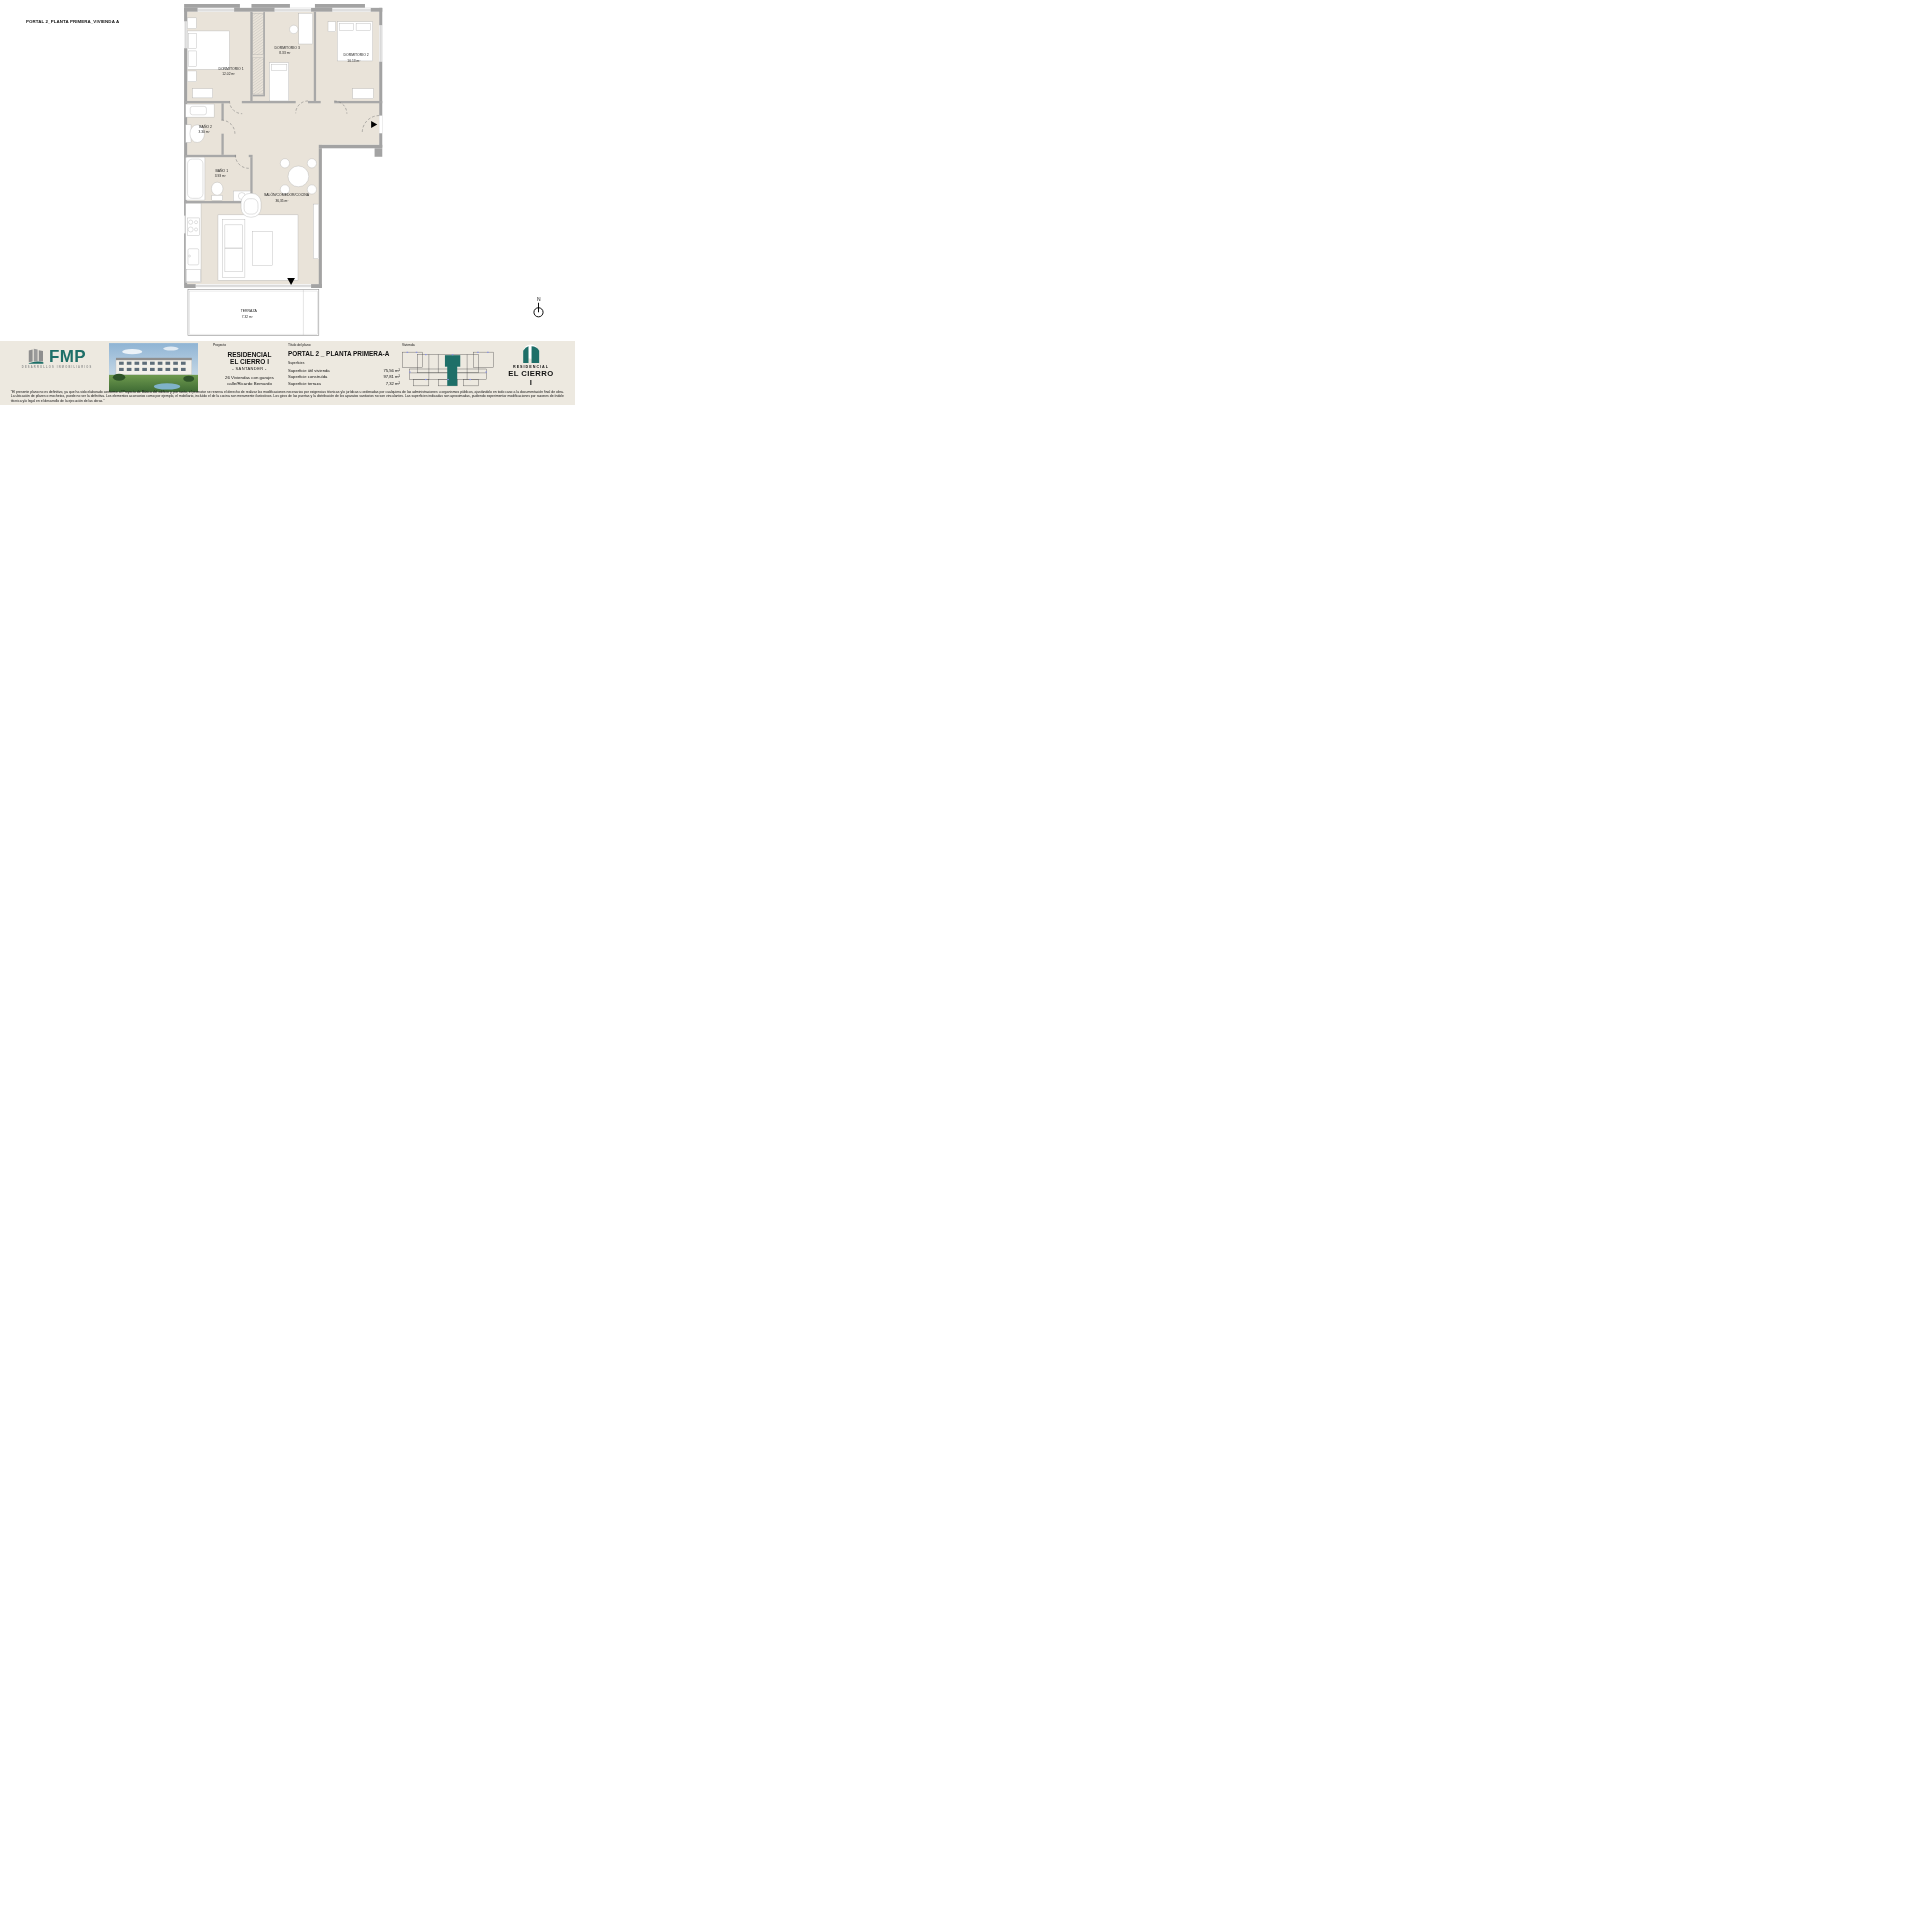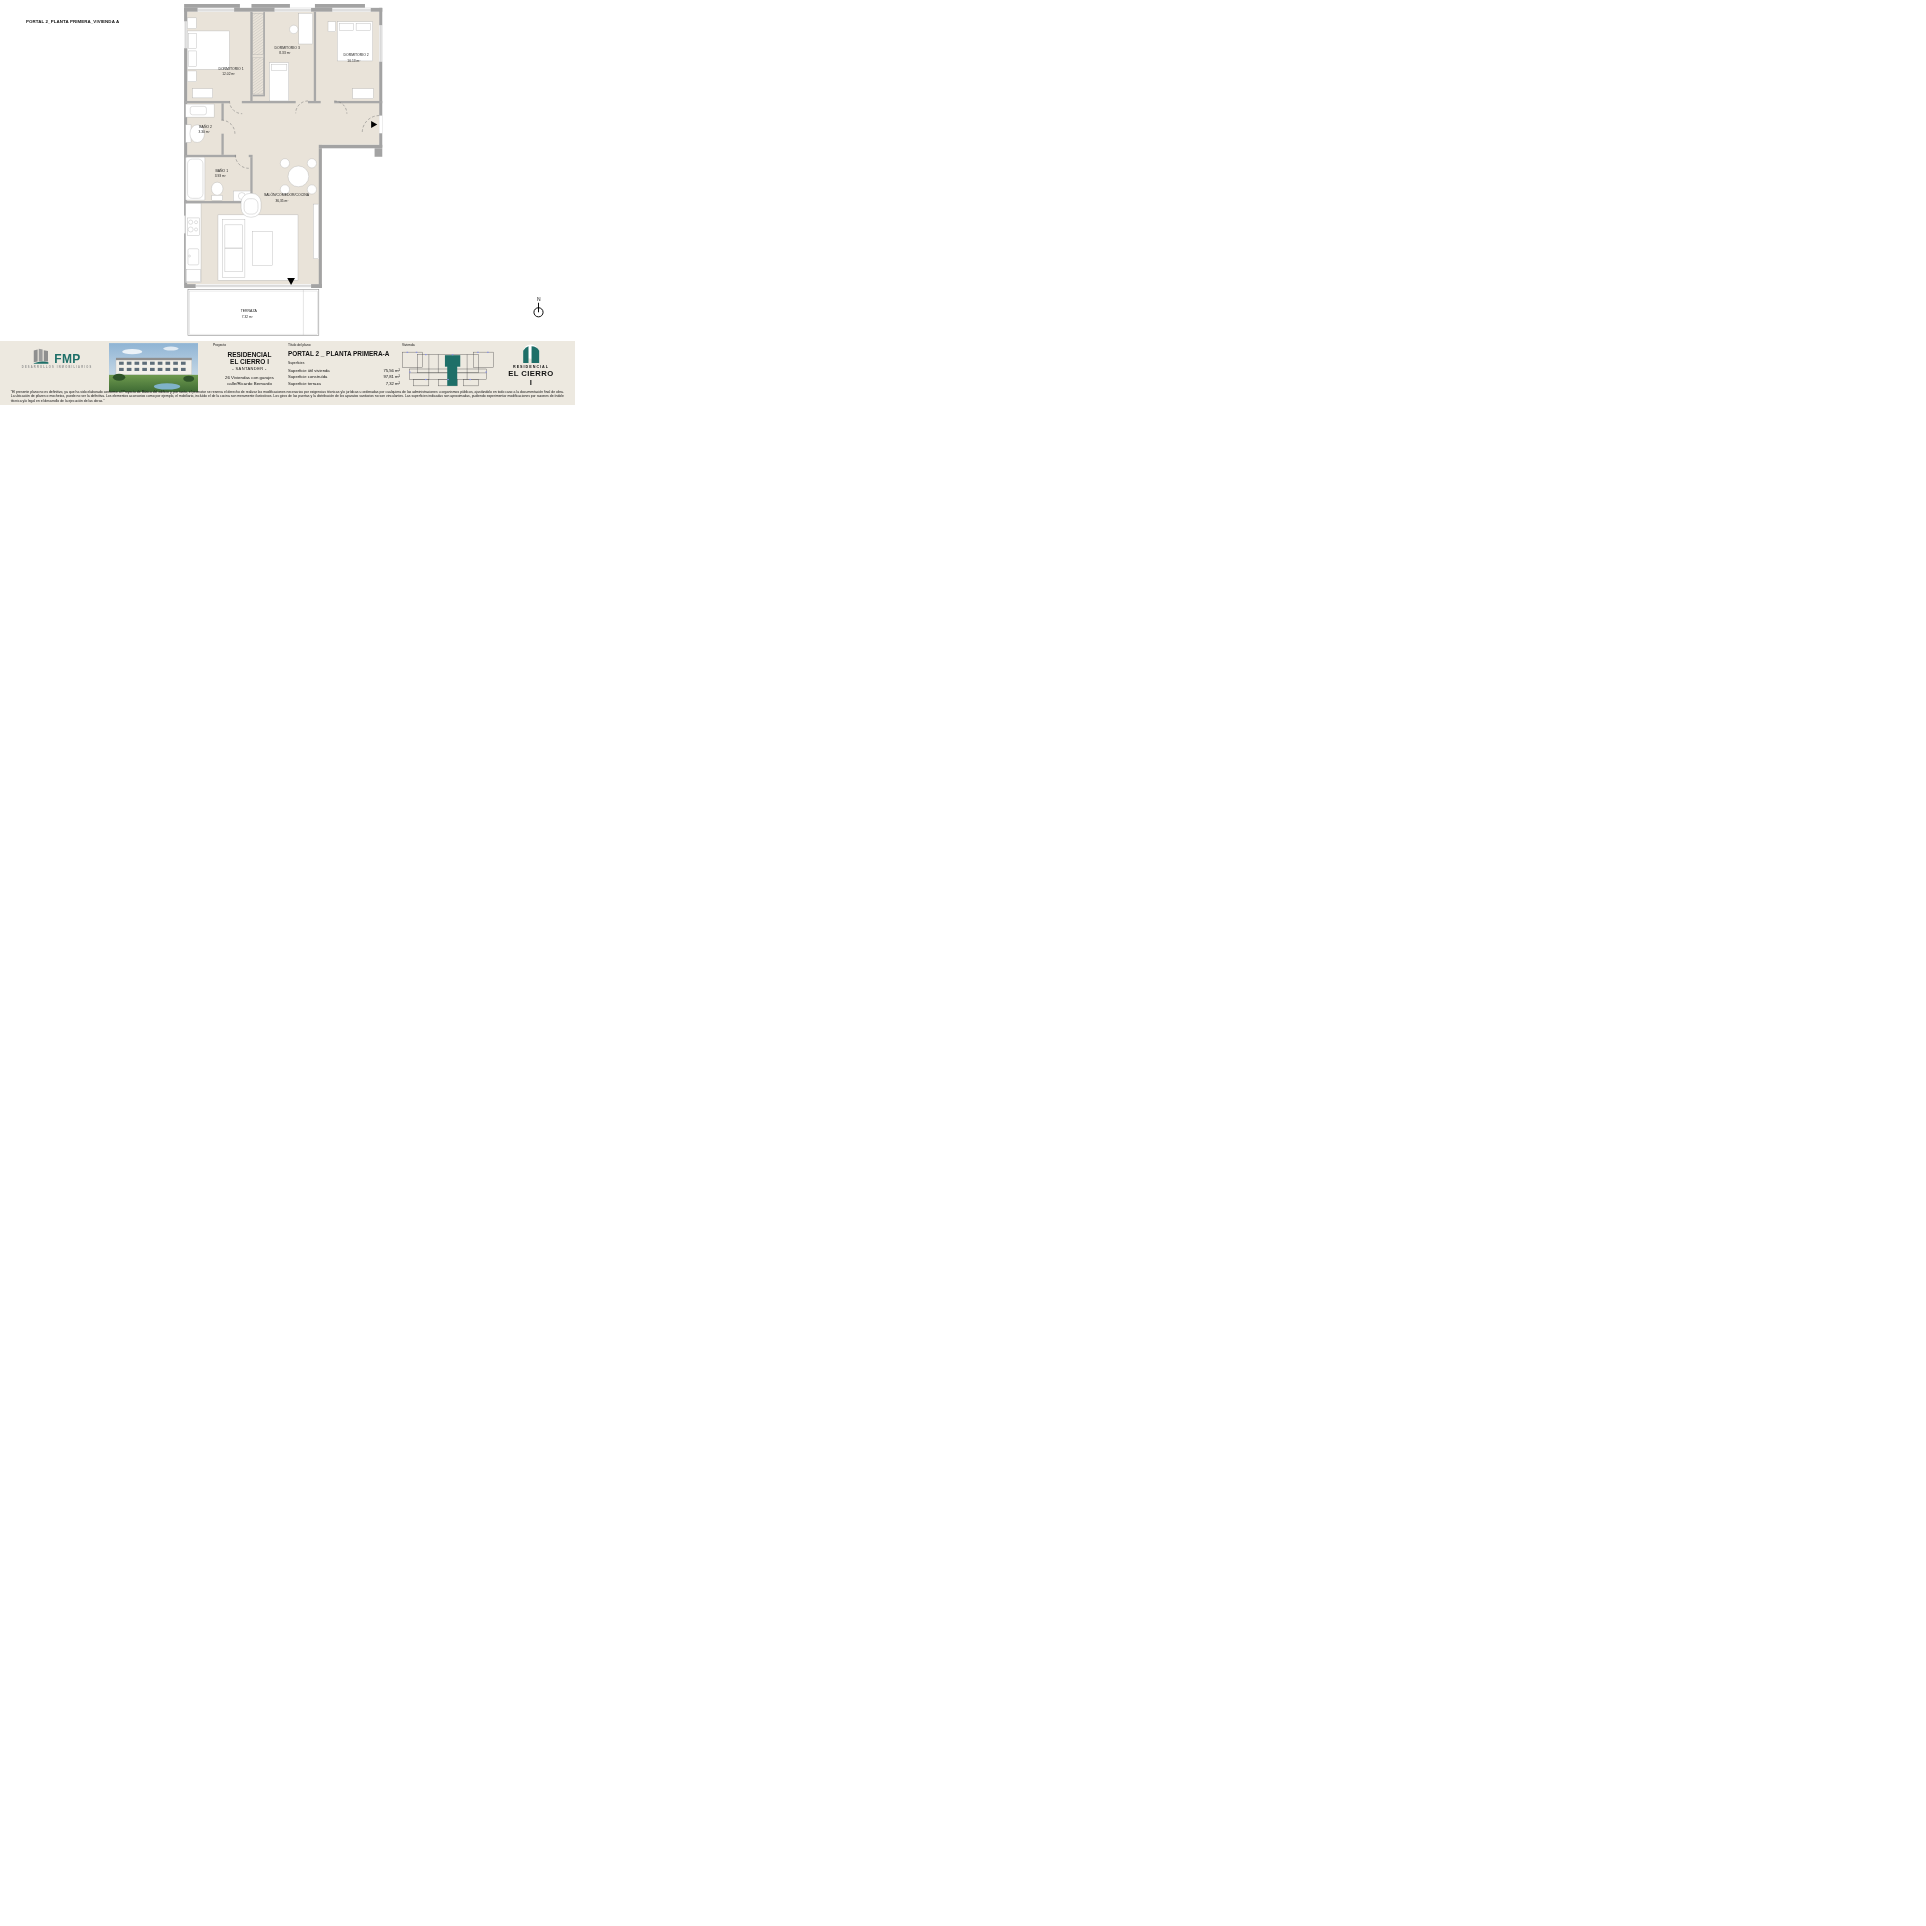--- a/index.html
+++ b/index.html
@@ -7,21 +7,21 @@
         font-family:"Liberation Sans", sans-serif;color:#111;}
   .plan-title{position:absolute;left:26px;top:18.5px;font-size:4.4px;font-weight:bold;
               letter-spacing:0.1px;white-space:nowrap;}
   .plan-wrap{position:absolute;left:184px;top:3.9px;width:208px;height:334px;}
   .north{position:absolute;left:531px;top:296px;width:15.4px;text-align:center;}
   .north .n{font-size:5px;font-weight:normal;}
   
   .footer{position:absolute;left:0;top:341px;width:575px;height:64px;background:#EDE9E0;}
   .fmp{position:absolute;left:11.6px;top:5.4px;width:91px;text-align:center;}
   .fmp-row{display:flex;align-items:flex-end;justify-content:center;gap:3.1px;}
-  .fmp-name{font-size:12px;font-weight:bold;color:#1E6F68;line-height:.85;letter-spacing:0.4px;}
+  .fmp-name{font-size:17px;font-weight:bold;color:#1E6F68;line-height:.85;letter-spacing:0.4px;}
   .fmp-tag{margin-top:2.3px;font-size:2.6px;letter-spacing:1.2px;color:#8f8f8f;font-weight:bold;}
   .photo{position:absolute;left:109px;top:1.5px;width:89px;height:49px;}
   .col-label{font-size:3.3px;color:#111;}
   .proyecto{position:absolute;left:213px;top:1.5px;width:73px;}
   .proj-title{margin-top:4.6px;font-size:6.5px;font-weight:bold;text-align:center;line-height:1.08;}
   .proj-sub{margin-top:0.8px;font-size:4px;letter-spacing:0.4px;text-align:center;}
   .proj-desc{margin-top:3.9px;font-size:4.4px;text-align:center;line-height:1.3;}
   .titulo{position:absolute;left:288px;top:1.5px;width:112px;}
   .tit-main{margin-top:3.1px;font-size:6.4px;font-weight:bold;white-space:nowrap;}
   .sup-label{margin-top:4.6px;font-size:3.3px;}

